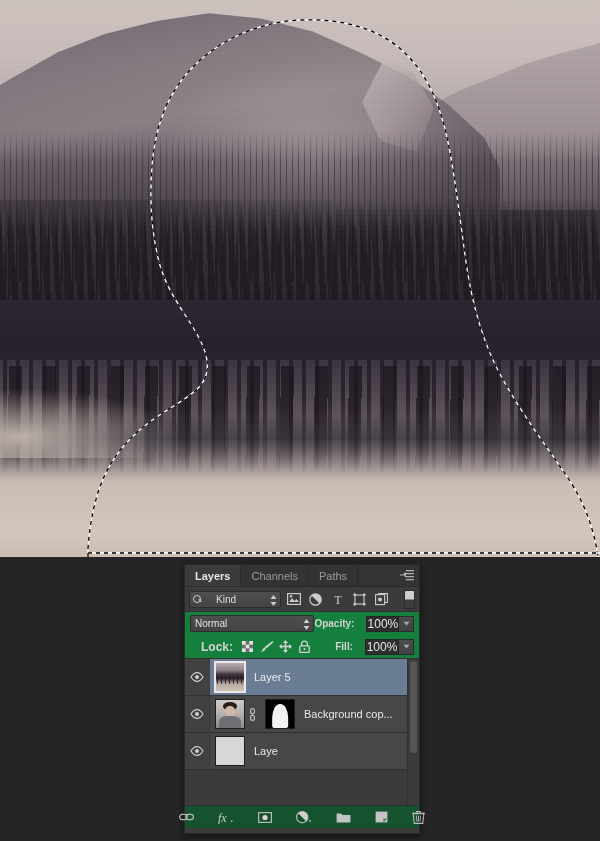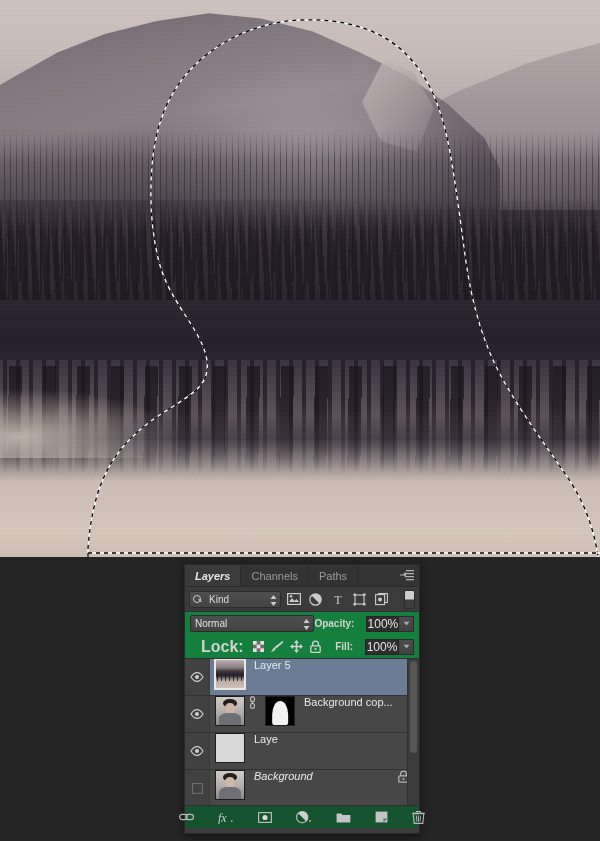--- a/index.html
+++ b/index.html
@@ -169,21 +169,20 @@
     font-size:11px;
     color:#9b9b9b;
     background:#333;
     border-right:1px solid #2b2b2b;
     cursor:default;
   }
   .tab.active {
     background:#3b3b3b;
     color:#e6e6e6;
     font-weight:bold;
-    font-style:italic;
   }
   .panel-menu {
     position:absolute; right:5px; top:4px;
     width:14px; height:12px;
     cursor:pointer;
   }
 
   
   .filter-bar {
     height:24px;
@@ -197,21 +196,21 @@
     width:92px; height:17px;
     background:linear-gradient(180deg,#4e4e4e,#444);
     border:1px solid #2c2c2c;
     border-radius:2px;
     display:flex; align-items:center;
     padding:0 3px;
     box-sizing:border-box;
     position:relative;
     cursor:pointer;
   }
-  .kind-label { font-size:10px; color:#dcdcdc; margin-left:7px; }
+  .kind-label { font-size:10px; color:#dcdcdc; margin-left:14px; }
   .mag { width:9px; height:9px; position:relative; flex:0 0 auto; }
   .mag:before {
     content:""; position:absolute; left:0; top:0;
     width:6px; height:6px; border:1px solid #cfcfcf; border-radius:50%;
   }
   .mag:after {
     content:""; position:absolute; left:5px; top:5px;
     width:4px; height:1px; background:#cfcfcf; transform:rotate(45deg);
   }
   .updown { position:absolute; right:3px; top:3px; width:7px; height:11px; }
@@ -266,38 +265,38 @@
     cursor:text;
   }
   .num-arrow {
     width:15px; height:16px;
     background:linear-gradient(180deg,#4c4c4c,#414141);
     border:1px solid #2c2c2c; border-left:none;
     display:flex; align-items:center; justify-content:center;
     box-sizing:border-box;
     cursor:pointer;
   }
-  .lock-title { font-size:16px; color:#d2d2d2; font-weight:bold; margin-right:5px;padding-left:11px; }
+  .lock-title { font-size:12px; color:#d2d2d2; font-weight:bold; margin-right:5px;padding-left:11px; }
   .lock-btn {
     width:19px; height:17px;
     display:flex; align-items:center; justify-content:center;
     cursor:pointer;
   }
 
   
   .layer-list {
     position:relative;
     height:146px;
     background:#3b3b3b;
     border-top:1px solid #303030;
     overflow:hidden;
   }
   .layer-row {
     height:36px;
-    display:flex; align-items:flex-start;
+    display:flex; align-items:center;
     border-bottom:1px solid #323232;
     background:#474747;
     position:relative;
     cursor:pointer;
   }
   .layer-row.selected { background:#6b7d95; }
   .eye-cell {
     width:24px; height:100%;
     display:flex; align-items:center; justify-content:center;
     border-right:1px solid #3a3a3a;
@@ -631,40 +630,20 @@
       <div class="eye-cell">
         <svg width="14" height="10" viewBox="0 0 14 10">
           <path d="M1,5 C3,1.6 5,0.6 7,0.6 C9,0.6 11,1.6 13,5 C11,8.4 9,9.4 7,9.4 C5,9.4 3,8.4 1,5 Z" fill="none" stroke="#cfcfcf" stroke-width="1.1"></path>
           <circle cx="7" cy="5" r="2" fill="#cfcfcf"></circle>
         </svg>
       </div>
       <div class="thumb thumb-gray"></div>
       <div class="layer-name">Laye</div>
     </div>
 
-    <div class="layer-row">
-      <div class="eye-cell">
-        <svg width="11" height="11" viewBox="0 0 11 11">
-          <rect x="0.6" y="0.6" width="9.8" height="9.8" fill="none" stroke="#6e6e6e" stroke-width="1.1"></rect>
-        </svg>
-      </div>
-      <div class="thumb thumb-portrait">
-        <span class="hair"></span>
-        <span class="face"></span>
-        <span class="body"></span>
-      </div>
-      <div class="layer-name italic">Background</div>
-      <div class="lock-mark">
-        <svg width="11" height="13" viewBox="0 0 11 13">
-          <path d="M2.6,6 L2.6,4 A2.9,2.9 0 0,1 8.4,4 L8.4,6" fill="none" stroke="#b4b4b4" stroke-width="1.2"></path>
-          <rect x="0.8" y="5.8" width="9.4" height="6.4" rx="1" fill="none" stroke="#b4b4b4" stroke-width="1.2"></rect>
-          <circle cx="5.5" cy="9" r="1" fill="#b4b4b4"></circle>
-        </svg>
-      </div>
-    </div>
 
     <div class="vscroll">
       <div class="thumbbar"></div>
     </div>
 
   </div>
 
   <div class="panel-footer">
     <div class="foot-btn">
       <svg width="15" height="10" viewBox="0 0 15 10">

